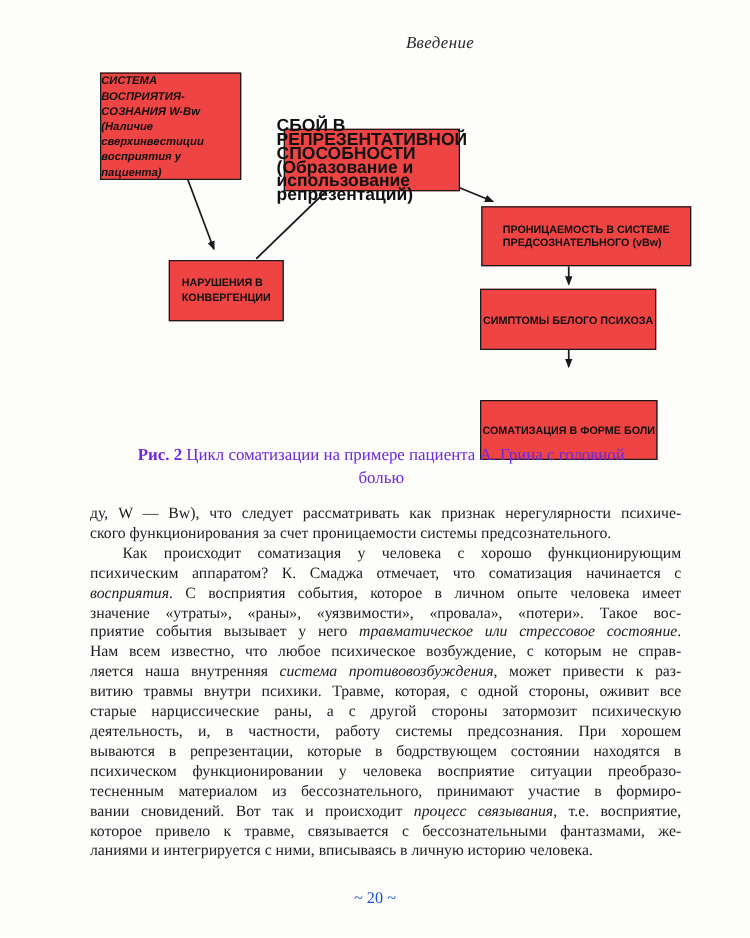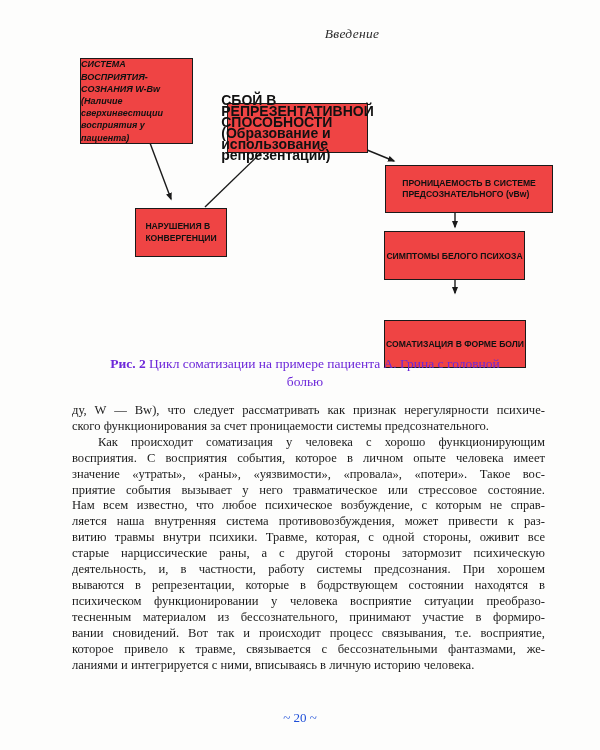--- a/index.html
+++ b/index.html
@@ -88,21 +88,21 @@
   }
   .bline {
     height: 15.92px;
     line-height: 15.92px;
     text-align: justify;
     text-align-last: justify;
     white-space: nowrap;
   }
   .bline.last { text-align-last: left; }
   .bline.indent { text-indent: 26px; }
-  .it { }
+  .it { font-style: italic; }
 
   
   .page-number {
     position: absolute;
     top: 710px;
     left: 0;
     width: 100%;
     text-align: center;
     font-size: 13px;
     color: #1d4ed8;
@@ -148,20 +148,21 @@
   <div class="caption">
     <span class="cap-bold">Рис. 2</span><span> Цикл соматизации на примере пациента А. Грина с головной</span>
     <br>
     <span>болью</span>
   </div>
 
   <div class="body-text">
       <div class="bline"><span>ду, W — Bw), что следует рассматривать как признак нерегулярности психиче-</span></div>
       <div class="bline last"><span>ского функционирования за счет проницаемости системы предсознательного.</span></div>
       <div class="bline indent"><span>Как происходит соматизация у человека с хорошо функционирующим</span></div>
+      <div class="bline"><span>психическим аппаратом? К. Смаджа отмечает, что соматизация начинается с</span></div>
       <div class="bline"><span class="it">восприятия</span><span>. С восприятия события, которое в личном опыте человека имеет</span></div>
       <div class="bline"><span>значение «утраты», «раны», «уязвимости», «провала», «потери». Такое вос-</span></div>
       <div class="bline"><span>приятие события вызывает у него </span><span class="it">травматическое или стрессовое состояние</span><span>.</span></div>
       <div class="bline"><span>Нам всем известно, что любое психическое возбуждение, с которым не справ-</span></div>
       <div class="bline"><span>ляется наша внутренняя </span><span class="it">система противовозбуждения</span><span>, может привести к раз-</span></div>
       <div class="bline"><span>витию травмы внутри психики. Травме, которая, с одной стороны, оживит все</span></div>
       <div class="bline"><span>старые нарциссические раны, а с другой стороны затормозит психическую</span></div>
       <div class="bline"><span>деятельность, и, в частности, работу системы предсознания. При хорошем</span></div>
       <div class="bline"><span>вываются в репрезентации, которые в бодрствующем состоянии находятся в</span></div>
       <div class="bline"><span>психическом функционировании у человека восприятие ситуации преобразо-</span></div>

